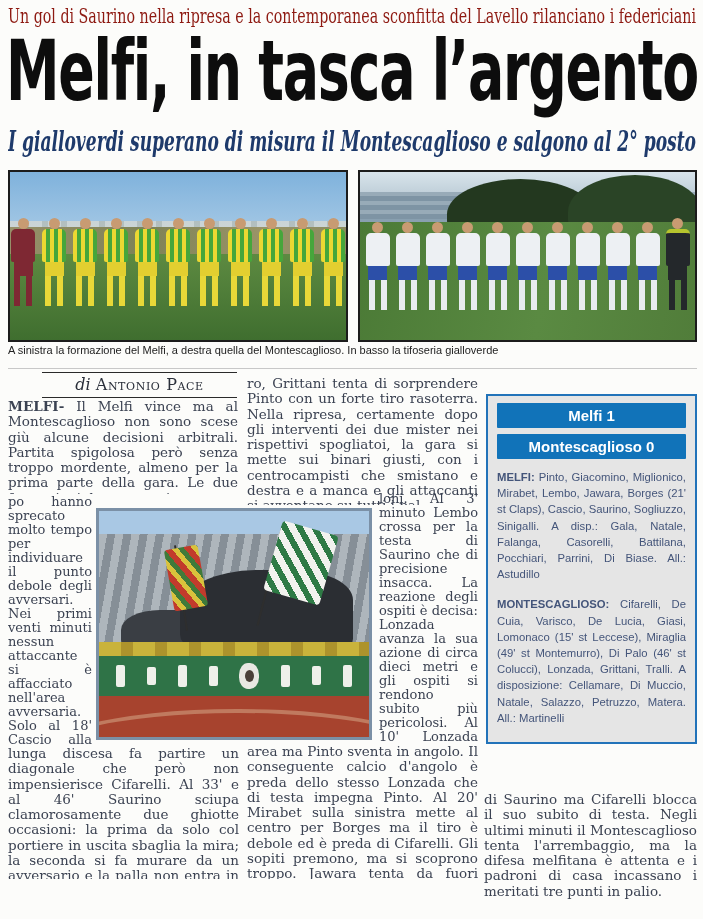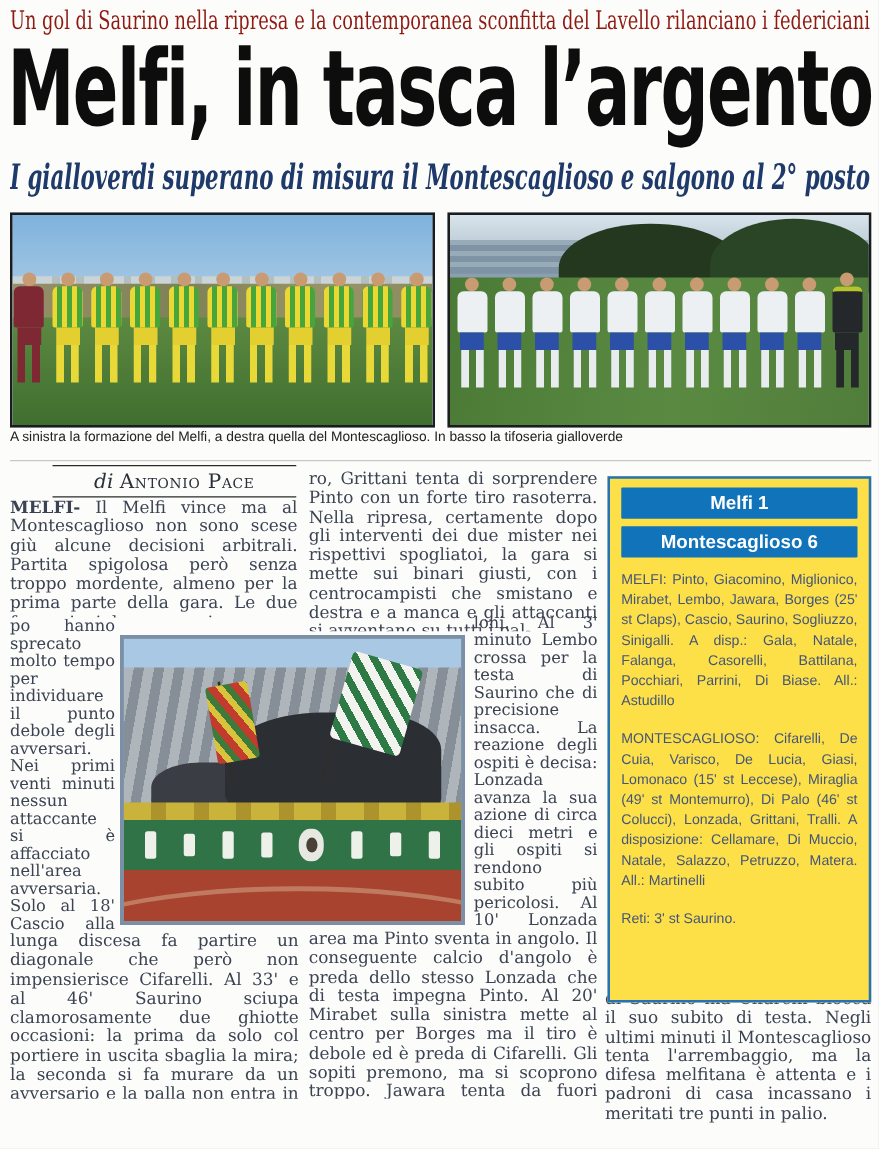--- a/index.html
+++ b/index.html
@@ -97,31 +97,31 @@
   .f-yellow{left:0;right:0;top:58%;height:6%;background:repeating-linear-gradient(90deg,#c9b33b 0 22px,#ad932c 22px 34px);}
   .f-banner{left:0;right:0;top:64%;height:18%;background:#2f7347;display:flex;align-items:center;justify-content:space-around;padding:0 6px;}
   .f-letter{width:9px;height:22px;background:#eef0ea;border-radius:2px;}
   .f-badge{width:20px;height:26px;background:#e8e8e2;border-radius:45%;display:flex;align-items:center;justify-content:center;}
   .f-badge i{width:9px;height:12px;background:#4a4038;border-radius:50%;}
   .f-track{left:0;right:0;bottom:0;height:18%;background:#a7432e;overflow:hidden;}
   .f-trackline{position:absolute;left:-30%;top:30%;width:160%;height:260%;border:4px solid #c07a5f;border-radius:50%;}
 
   
   .scorebox{
-    position:absolute;left:486px;top:381px;width:211px;height:421px;
-    background:#fde047;border:2.5px solid #2273b9;box-sizing:border-box;
+    position:absolute;left:486px;top:394px;width:211px;height:350px;
+    background:#e5e5e5;border:2.5px solid #2273b9;box-sizing:border-box;
     padding:6px 8px;overflow:hidden;
     font-family:"Liberation Sans",sans-serif;color:#44557a;
   }
   .score-bar{
     height:25px;line-height:25px;text-align:center;background:#1173b9;color:#fff;
     font-weight:bold;font-size:15px;margin:1px 1px 6px;border-radius:1px;
   }
   .roster{margin:10px 1px 0;font-size:11.3px;line-height:16.2px;text-align:justify;}
-  .roster .lead{font-weight:normal;}
+  .roster .lead{font-weight:bold;}
   .roster.gap{margin-top:14px;}
 
   
   .page *{cursor:default;}
 </style>
 </head>
 <body>
 
 <div class="page">
 
@@ -329,24 +329,24 @@
         <div class="f-letter" style="height:19px"></div>
         <div class="f-letter"></div>
     </div>
     <div class="layer f-track">
       <div class="f-trackline"></div>
     </div>
   </div>
 
   <div class="scorebox">
     <div class="score-bar">Melfi 1</div>
-    <div class="score-bar">Montescaglioso 6</div>
+    <div class="score-bar">Montescaglioso 0</div>
 
     <p class="roster">
-      <span class="lead">MELFI:</span><span> Pinto, Giacomino, Miglionico, Mirabet, Lembo, Jawara, Borges (25' st Claps), Cascio, Saurino, Sogliuzzo, Sinigalli. A disp.: Gala, Natale, Falanga, Casorelli, Battilana, Pocchiari, Parrini, Di Biase. All.: Astudillo</span>
+      <span class="lead">MELFI:</span><span> Pinto, Giacomino, Miglionico, Mirabet, Lembo, Jawara, Borges (21' st Claps), Cascio, Saurino, Sogliuzzo, Sinigalli. A disp.: Gala, Natale, Falanga, Casorelli, Battilana, Pocchiari, Parrini, Di Biase. All.: Astudillo</span>
     </p>
 
     <p class="roster gap">
       <span class="lead">MONTESCAGLIOSO:</span><span> Cifarelli, De Cuia, Varisco, De Lucia, Giasi, Lomonaco (15' st Leccese), Miraglia (49' st Montemurro), Di Palo (46' st Colucci), Lonzada, Grittani, Tralli. A disposizione: Cellamare, Di Muccio, Natale, Salazzo, Petruzzo, Matera. All.: Martinelli</span>
     </p>
 
 
     <p class="roster gap">
       <span class="lead">Reti:</span><span> 3' st Saurino.</span>
     </p>

